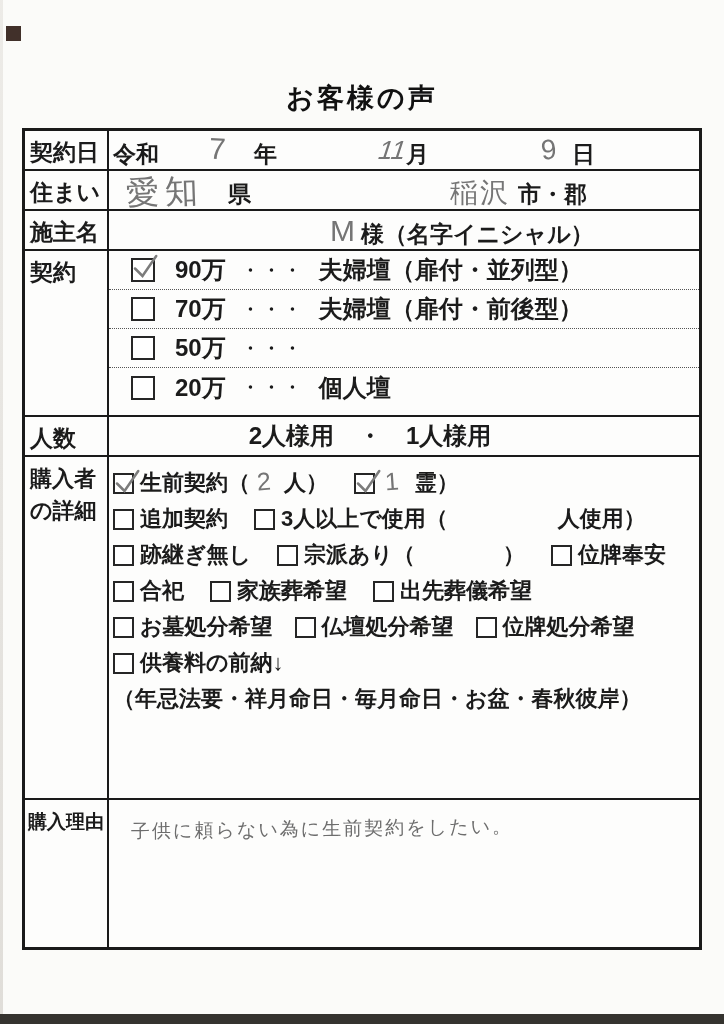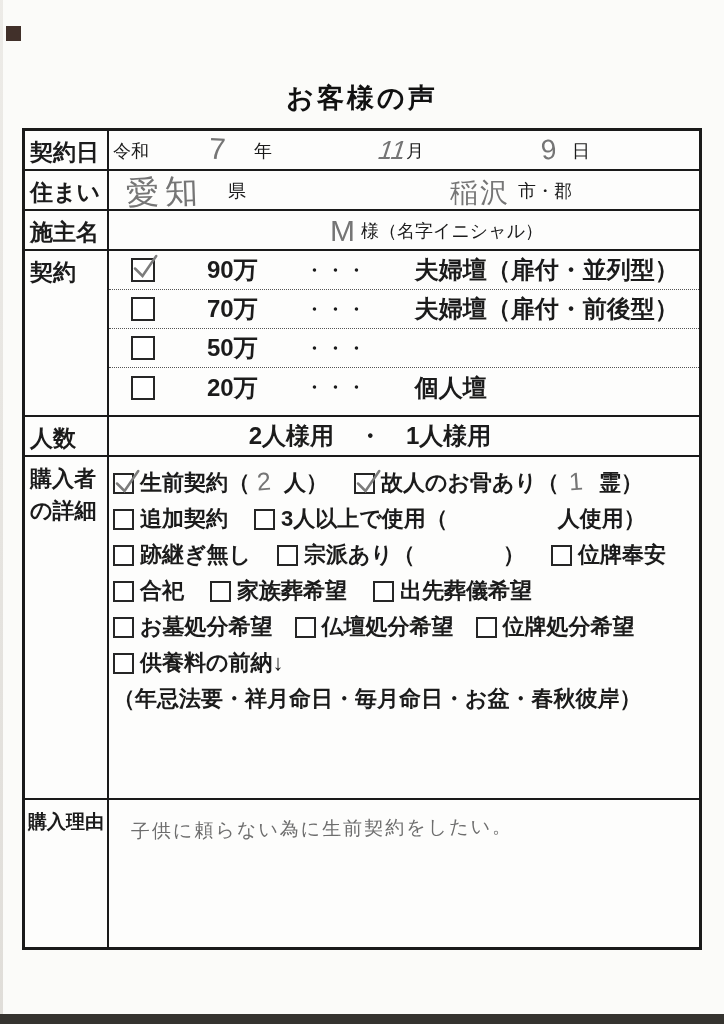--- a/index.html
+++ b/index.html
@@ -14,25 +14,25 @@
   .form-table{position:absolute;left:22px;top:128px;width:680px;height:822px;
         border:3px solid #1a1a1a;box-sizing:border-box;background:#fdfdfc;
         display:flex;flex-direction:column;}
   .trow{display:flex;border-bottom:2px solid #1a1a1a;box-sizing:border-box;flex:none;}
   .trow:last-child{border-bottom:none;flex:1;}
   .lbl{width:84px;flex:none;border-right:2px solid #1a1a1a;box-sizing:border-box;
         font-weight:700;font-size:23px;padding:6px 0 0 5px;letter-spacing:0;}
   .lbl.small{font-size:19px;padding-top:9px;padding-left:3px;}
   .lbl.two{line-height:32px;font-size:22px;}
   .cnt{flex:1;position:relative;box-sizing:border-box;}
-  .pt{position:absolute;top:8px;font-weight:400;font-size:18px;white-space:nowrap;}
+  .pt{position:absolute;top:8px;font-weight:700;font-size:23px;white-space:nowrap;}
   .hd{position:absolute;color:#757575;font-weight:400;white-space:nowrap;}
   
   .copt{display:flex;align-items:center;height:39px;box-sizing:border-box;
-        border-bottom:1px dotted #555;gap:32px;}
+        border-bottom:1px dotted #555;}
   .copt:last-child{border-bottom:none;}
   .cb{display:inline-block;width:17px;height:17px;border:2px solid #262626;
         position:relative;flex:none;background:#fff;box-sizing:content-box;}
   .cb-lg{width:20px;height:20px;margin-left:22px;}
   .tick{position:absolute;left:-3px;top:-9px;width:30px;height:30px;display:none;color:#7c7c7c;}
   .cb.checked .tick{display:block;}
   .price{margin-left:20px;font-size:24px;font-weight:700;}
   .dots{margin-left:16px;font-size:17px;font-weight:700;letter-spacing:4px;}
   .desc{margin-left:14px;font-size:24px;font-weight:700;white-space:nowrap;}
   
@@ -150,21 +150,20 @@
             <span class="seg">生前契約（</span>
             <span class="hv">2</span>
             <span class="seg">人）</span>
           </span>
           <span class="grp">
             <span class="cb checked">
                 <svg class="tick" viewBox="0 0 24 24">
                   <path d="M4 14 L10 20 L21 4" fill="none" stroke="currentColor" stroke-width="2" stroke-linecap="round"></path>
                 </svg>
               </span>
-            <span class="seg">故人のお骨あり（</span>
             <span class="hv" style="margin:0 10px;">1</span>
             <span class="seg">霊）</span>
           </span>
         </div>
 
         <div class="dline">
           <span class="grp">
             <span class="cb"></span>
             <span class="seg">追加契約</span>
           </span>

